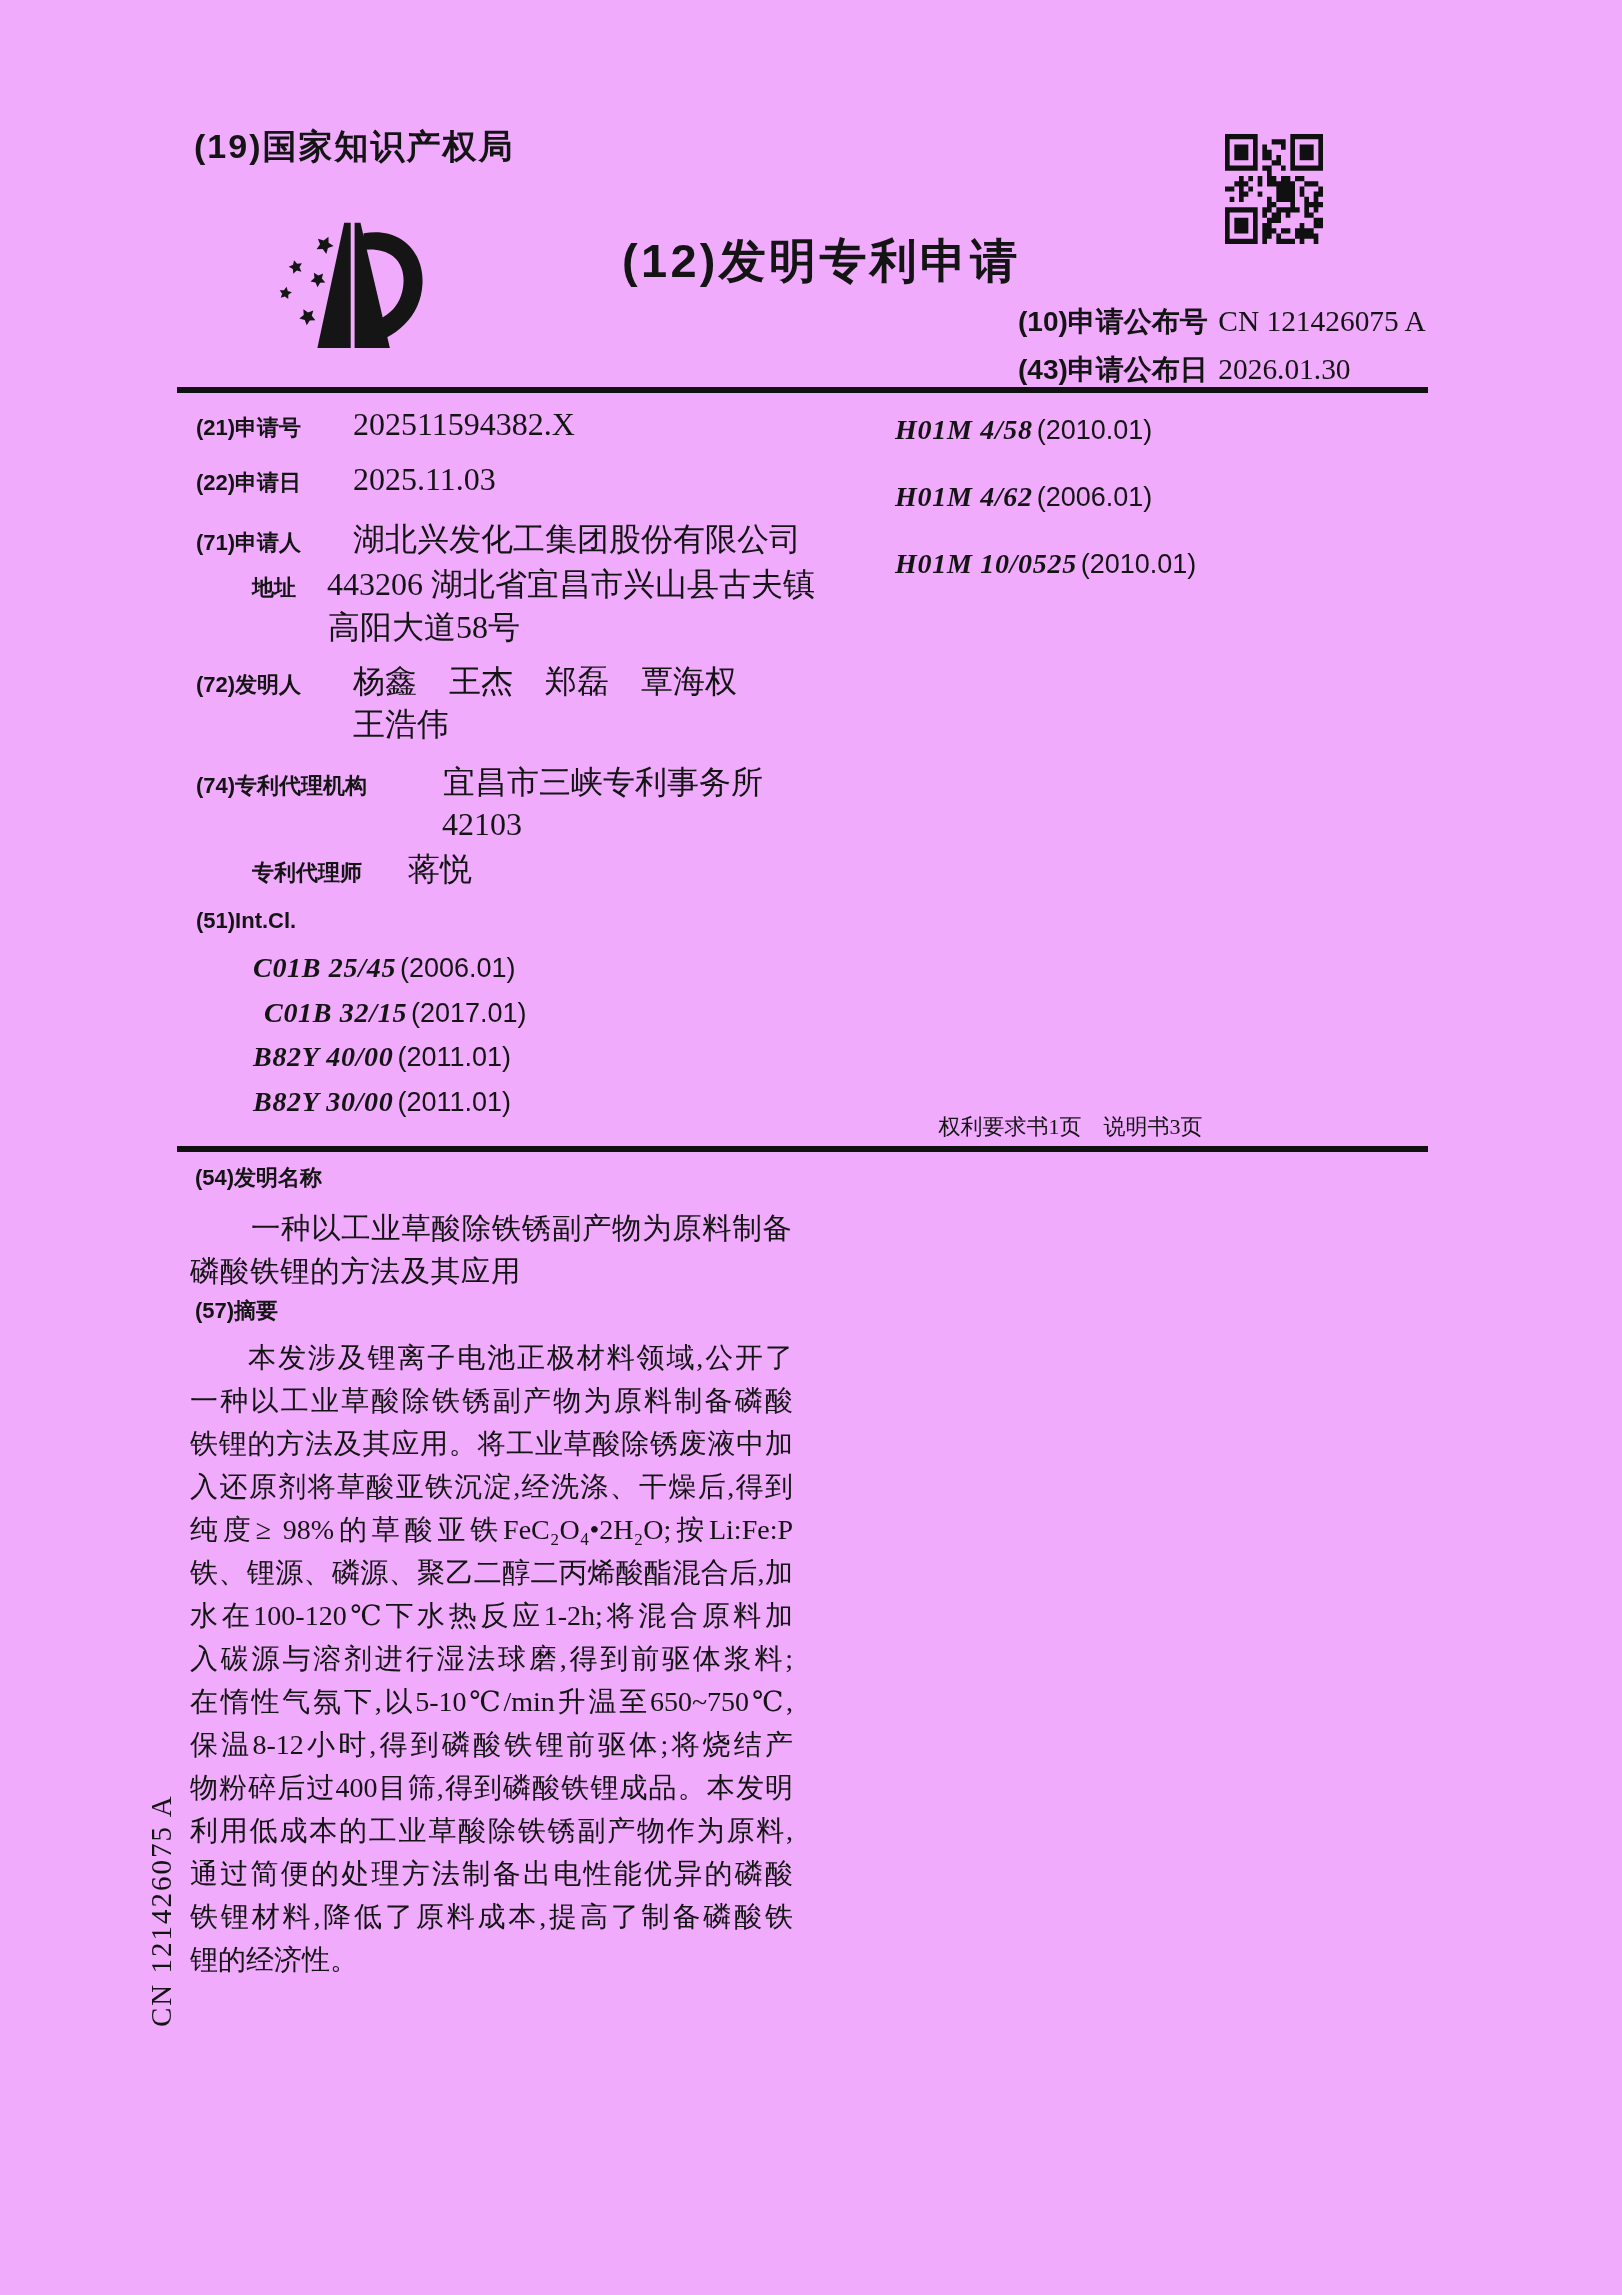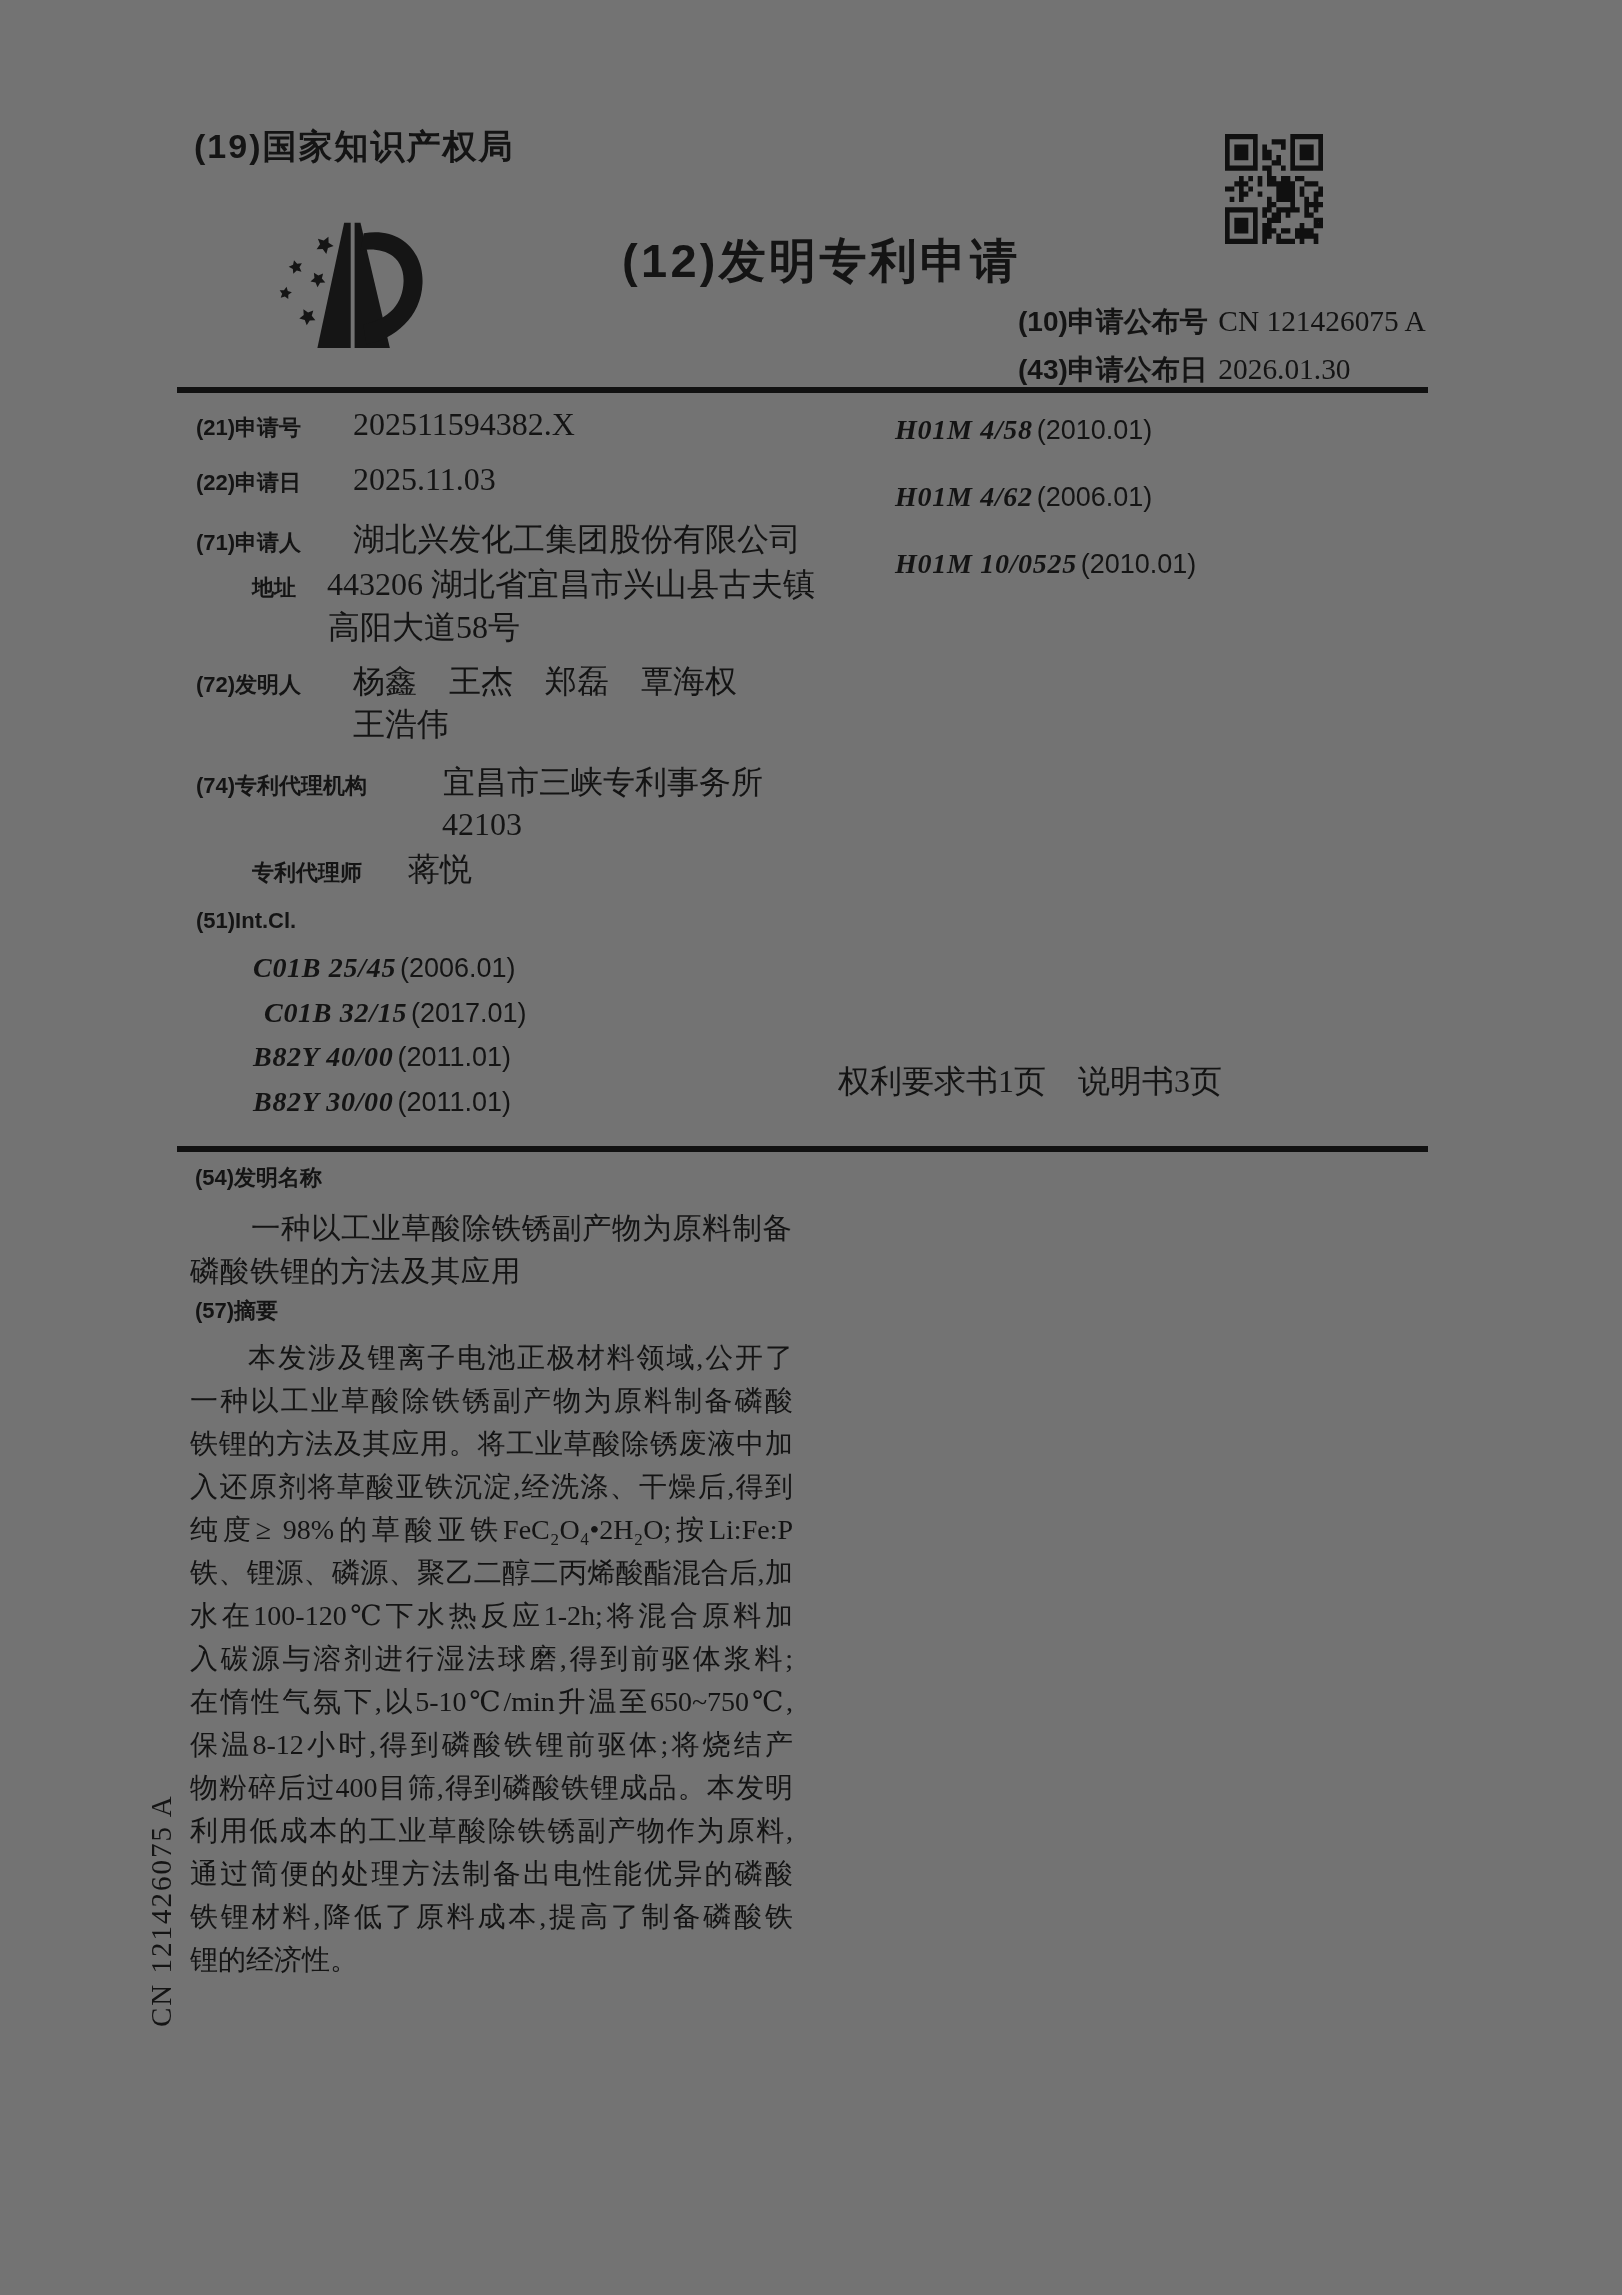--- a/index.html
+++ b/index.html
@@ -1,16 +1,16 @@
 <!DOCTYPE html>
 <html style="font-size:10.5px"><head>
 <meta charset="utf-8">
 <style>
   html,body{margin:0;padding:0;background:#888;}
-  .page{position:relative;width:1623px;height:2295px;background:#737373;overflow:hidden;
+  .page{position:relative;width:1623px;height:2295px;background:#f0abfc;overflow:hidden;
         color:#141414;font-family:"Liberation Sans",sans-serif;}
   .abs{position:absolute;}
   .hei{font-family:"Liberation Sans",sans-serif;font-weight:600;}
   .song{font-family:"Liberation Serif","DejaVu Serif",serif;font-weight:400;}
   .lbl{display:inline-block;font-family:"Liberation Sans",sans-serif;font-weight:600;font-size:22px;}
   .val{font-family:"Liberation Serif","DejaVu Serif",serif;font-size:32px;}
   .w240{width:157px;}
   .w115{width:75px;}
   .w375{width:247px;}
   .w238{width:156px;}
@@ -22,21 +22,21 @@
   .doctype{left:622px;top:230px;font-size:47px;letter-spacing:3.3px;}
   .pubrow .plbl{font-size:28px;}
   .pubrow .pval{font-size:29.4px;margin-left:10.5px;}
   .abstract-line{width:603px;font-family:"Liberation Serif","DejaVu Serif",serif;font-size:28px;
                  height:43px;line-height:43px;text-align:justify;text-align-last:justify;white-space:nowrap;}
   .abstract-line.first{text-indent:58px;}
   .abstract-line.last{text-align-last:left;}
   .titleline{font-family:"Liberation Serif","DejaVu Serif",serif;font-size:29.4px;letter-spacing:0.7px;}
   .vertcode{left:145px;top:2027px;transform:rotate(-90deg);transform-origin:0 0;
             font-family:"Liberation Serif","DejaVu Serif",serif;font-size:29px;letter-spacing:2px;white-space:nowrap;}
-  .pages{left:838px;top:1060px;width:465px;text-align:left;font-family:"Liberation Serif","DejaVu Serif",serif;font-size:32px;}
+  .pages{left:838px;top:1112px;width:465px;text-align:center;font-family:"Liberation Serif","DejaVu Serif",serif;font-size:22px;}
   svg{display:block;}
 </style>
 </head>
 <body>
 
 <div class="page">
 
   <div class="abs hei office">(19)国家知识产权局</div>
 
   <div class="abs" style="left:254px;top:194px;width:196px;height:188px">

